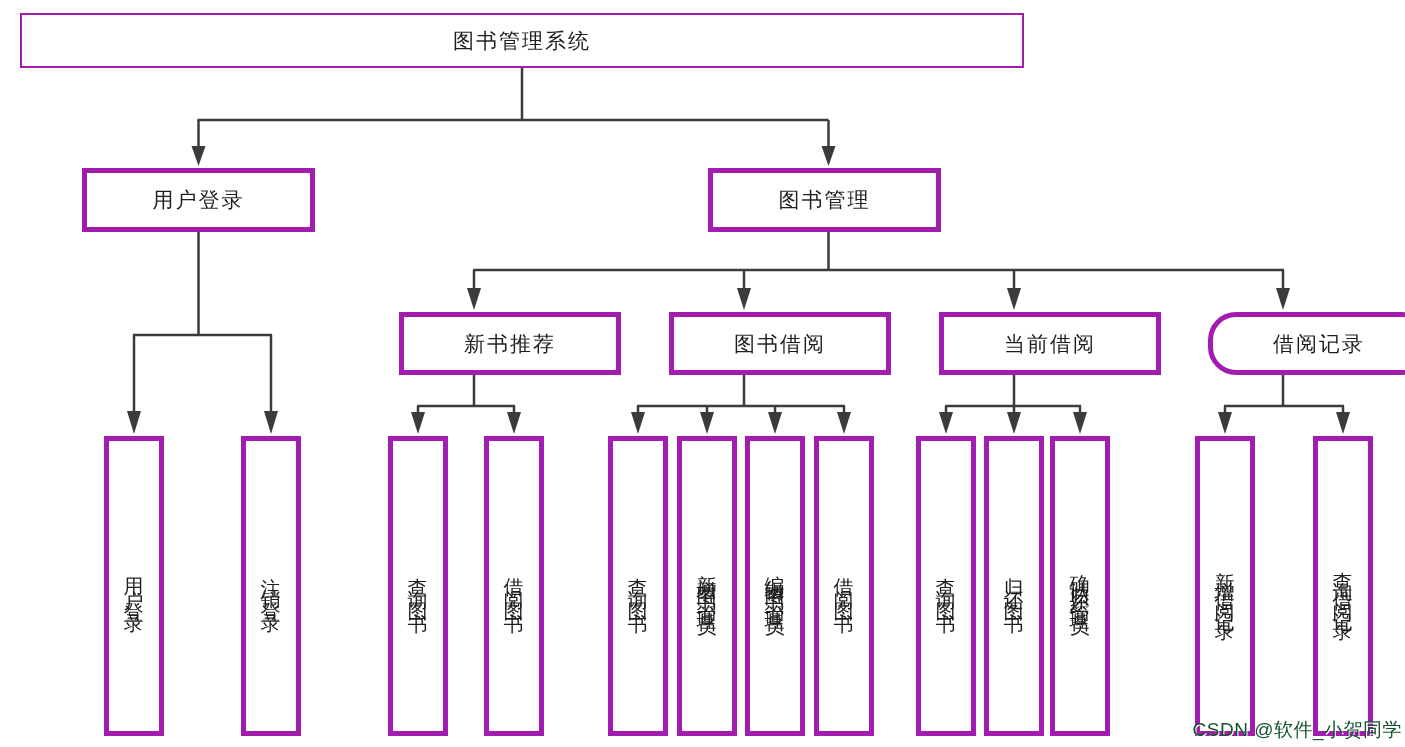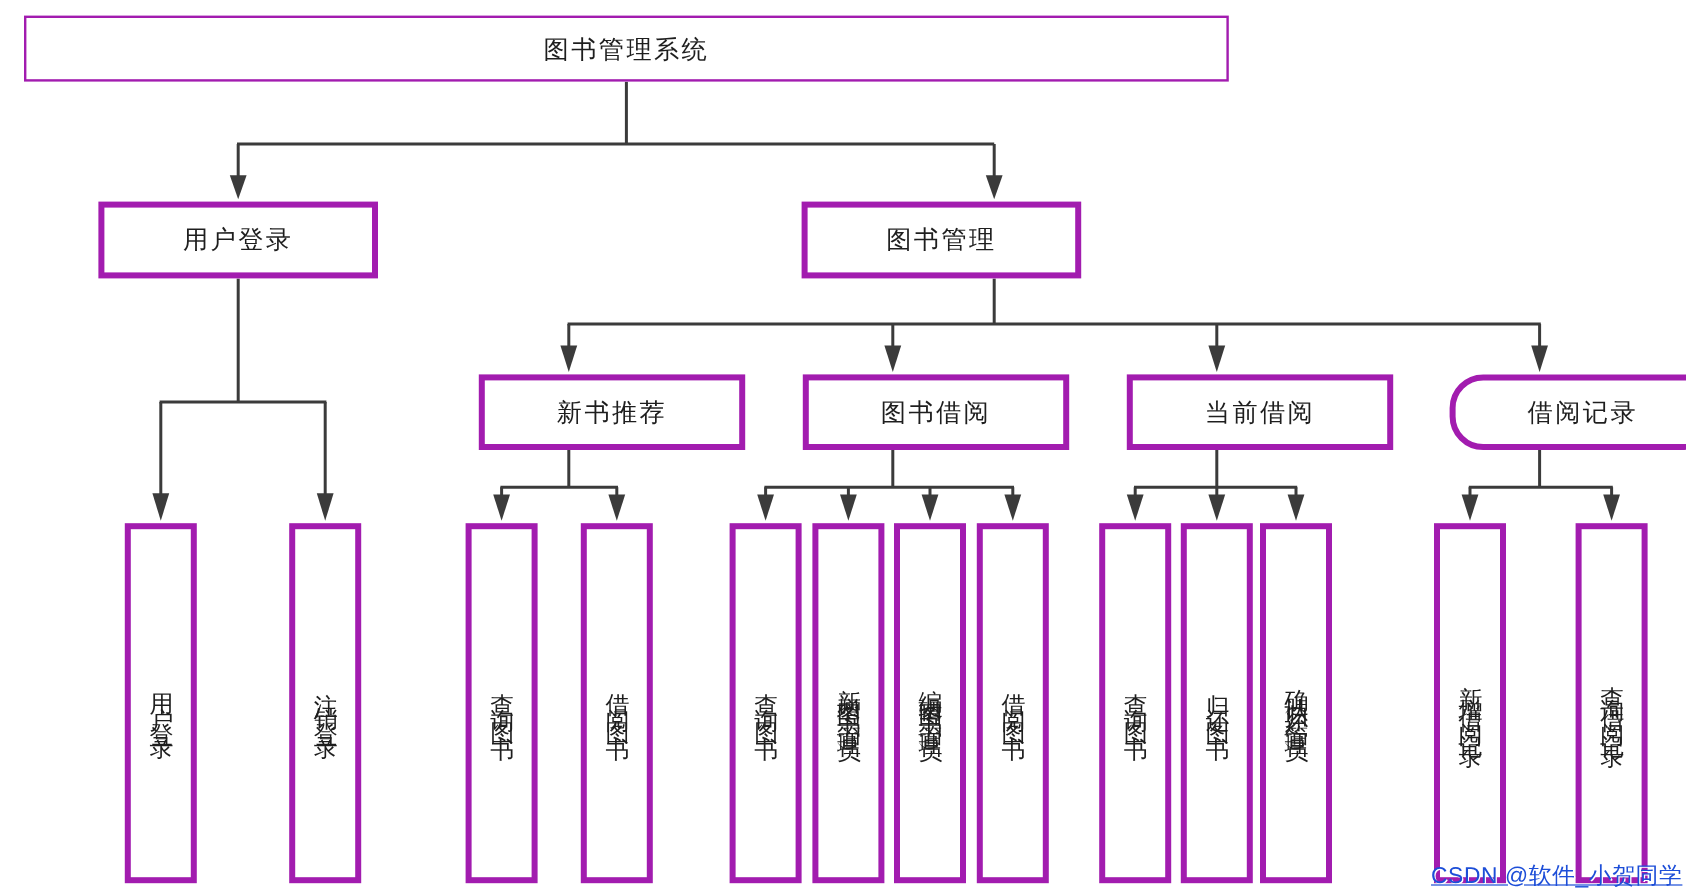--- a/index.html
+++ b/index.html
@@ -25,28 +25,27 @@
   .s4{letter-spacing:12px;}
   .s6{letter-spacing:10px;}
   .s10{letter-spacing:6px;}
   
   .x-ul-login{left:104px;}   .x-ul-logout{left:241px;}
   .x-nb-query{left:388px;}   .x-nb-borrow{left:484px;}
   .x-bb-query{left:608px;}   .x-bb-add{left:677px;}
   .x-bb-edit{left:745px;}    .x-bb-borrow{left:814px;}
   .x-cb-query{left:916px;}   .x-cb-return{left:984px;}  .x-cb-confirm{left:1050px;}
   .x-br-add{left:1195px;}    .x-br-query{left:1313px;}
-  .x-user-login{left:82px;}  .x-book-mgmt{left:668px;}
+  .x-user-login{left:82px;}  .x-book-mgmt{left:708px;}
   .x-new-book{left:363px;}   .x-book-borrow{left:633px;}
   .x-current{left:903px;}    .x-records{left:1172px;border-radius:28px;}
   .watermark{
     position:absolute;right:3px;bottom:4px;z-index:3;
-    font-size:19px;color:#1d4ed8;letter-spacing:0.5px;white-space:nowrap;
+    font-size:19px;color:#14532d;letter-spacing:0.5px;white-space:nowrap;
     text-shadow:1px 1px 0 #ffffff;
-    text-decoration:underline;
   }
 </style>
 </head>
 <body>
 
 <div class="stage">
 
   <svg class="wires" width="1405" height="747" viewBox="0 0 1405 747">
     <g stroke="#3b3b3b" stroke-width="2.5" fill="none">
 

